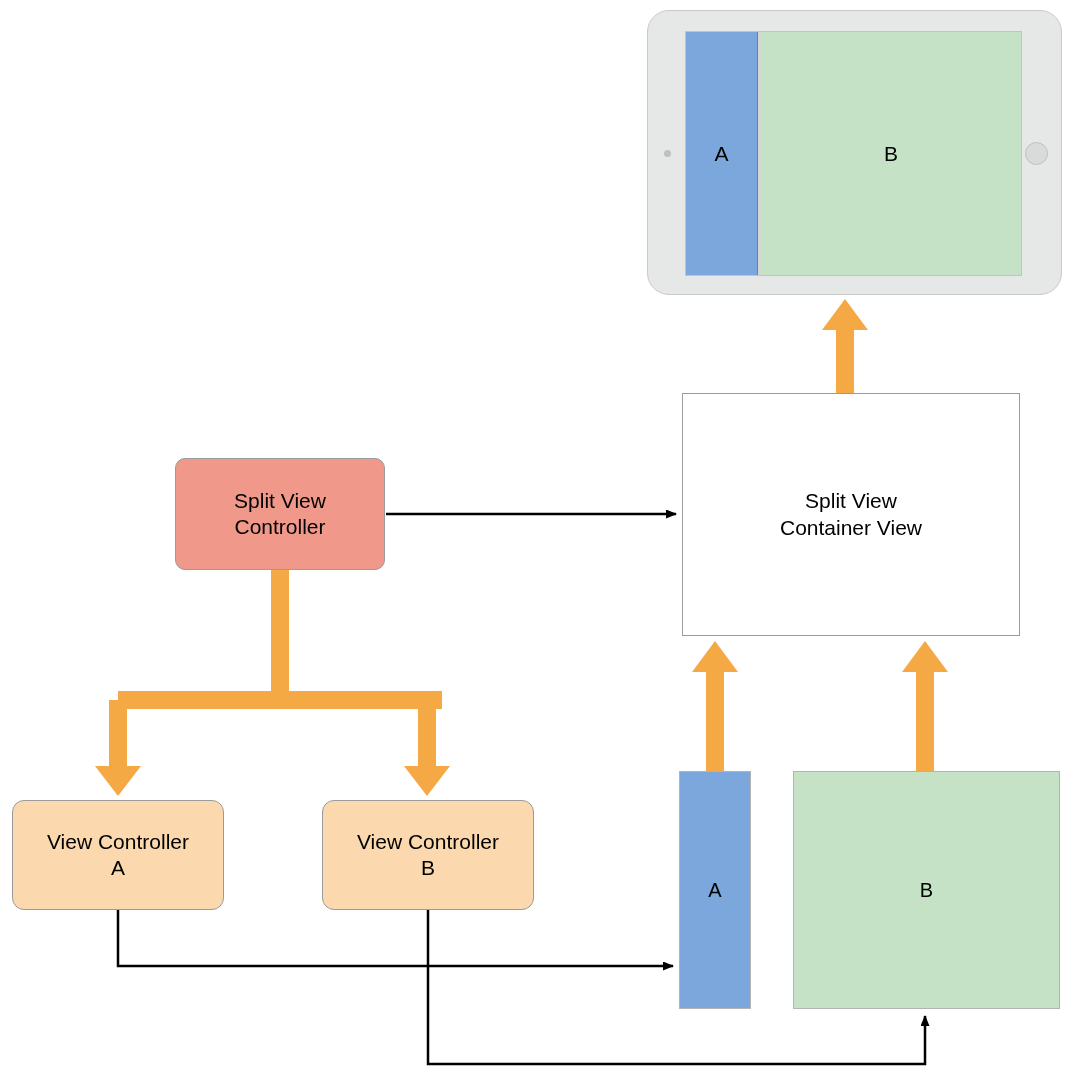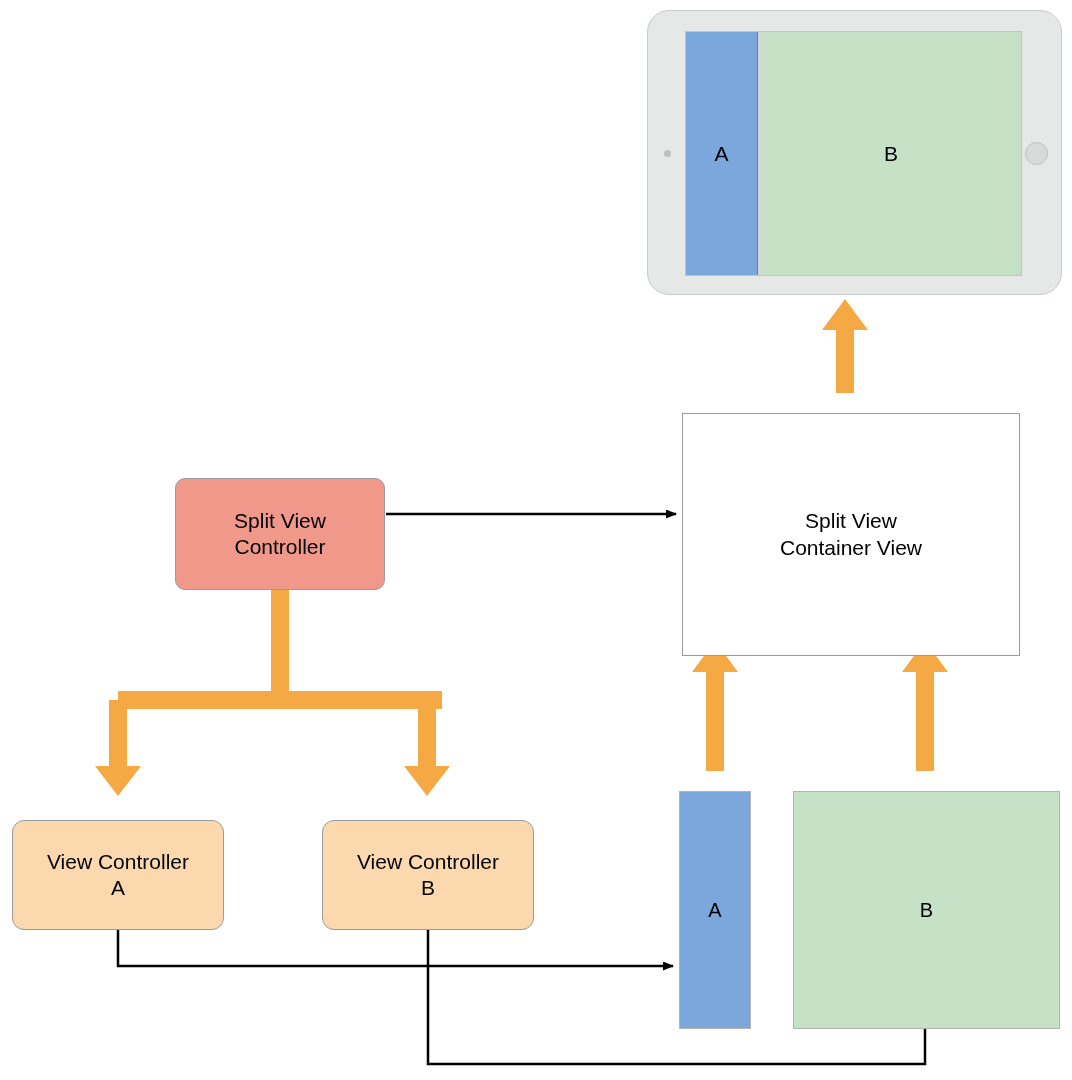--- a/index.html
+++ b/index.html
@@ -30,21 +30,20 @@
   .node {
     position: absolute;
     box-sizing: border-box;
     display: flex;
     align-items: center;
     justify-content: center;
     text-align: center;
     color: #000000;
     line-height: 1.25;
     white-space: pre-line;
-    margin-top: 20px;
   }
 
   .node-svc {
     left: 175px;
     top: 458px;
     width: 210px;
     height: 112px;
     background: #F0998B;
     border: 1px solid #9b9b9b;
     border-radius: 10px;

